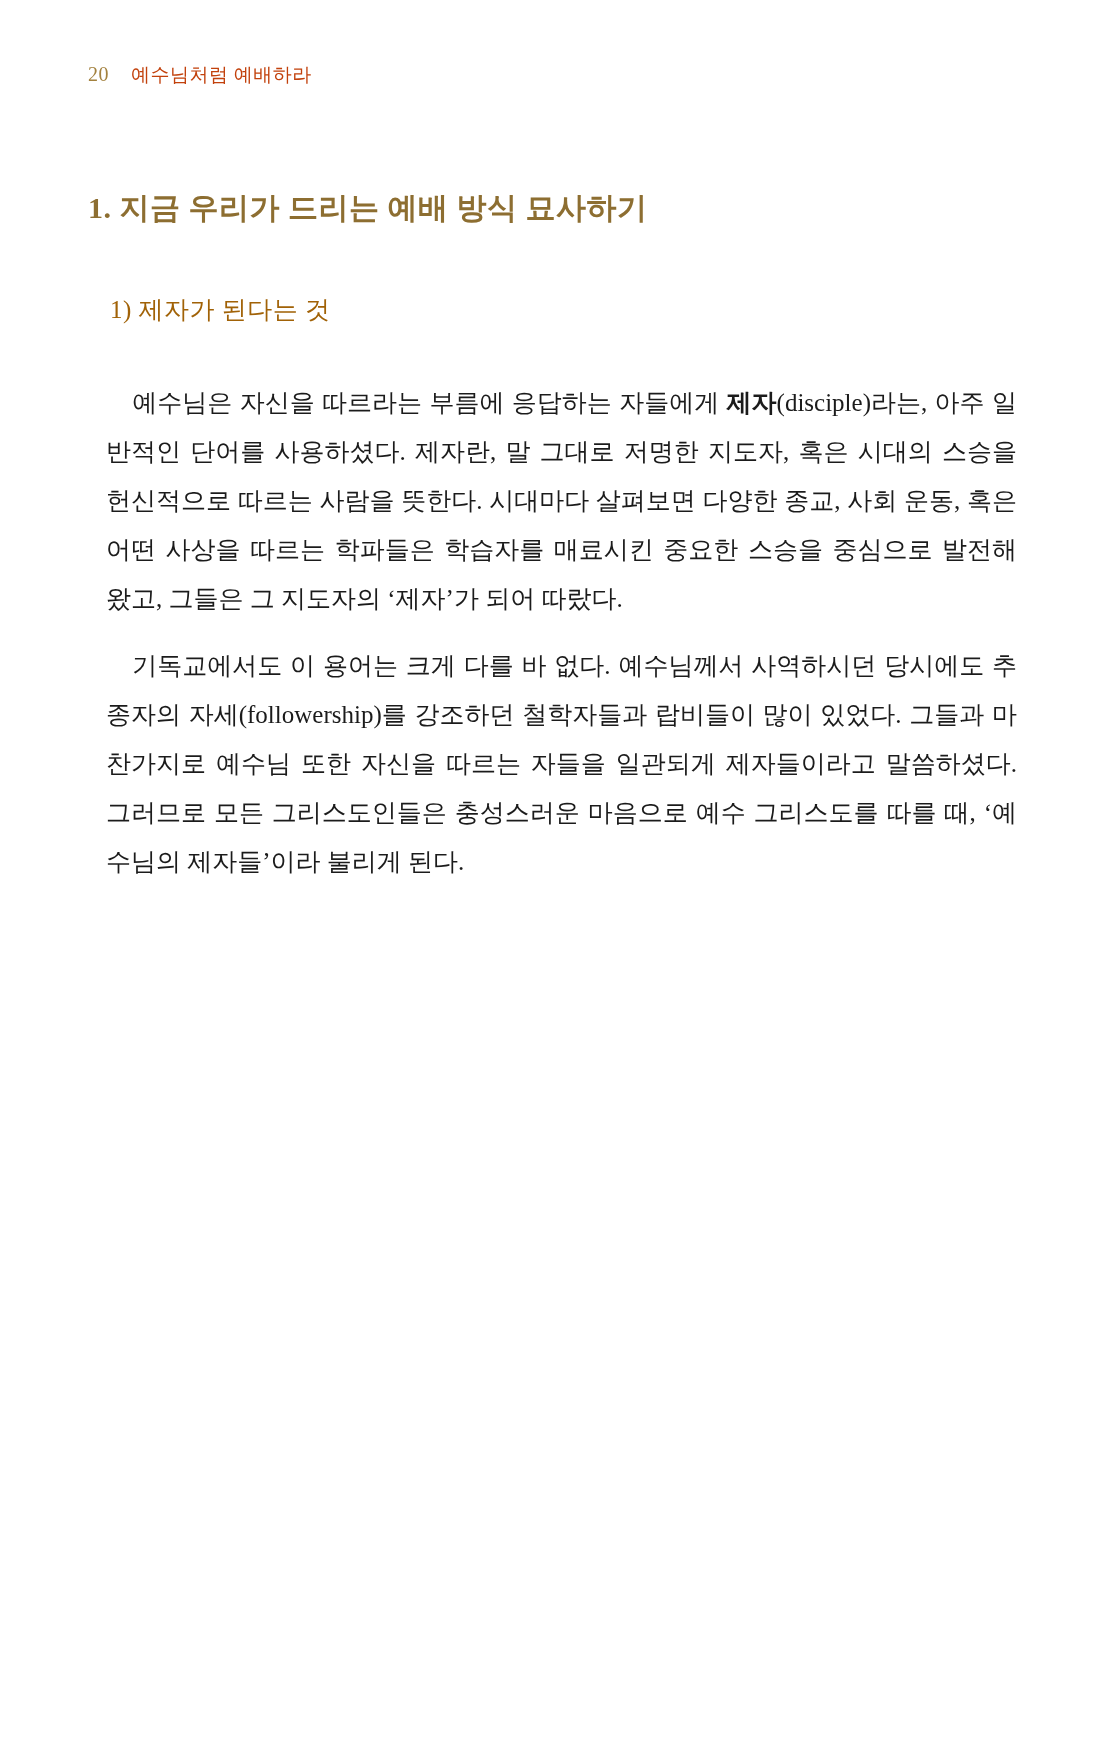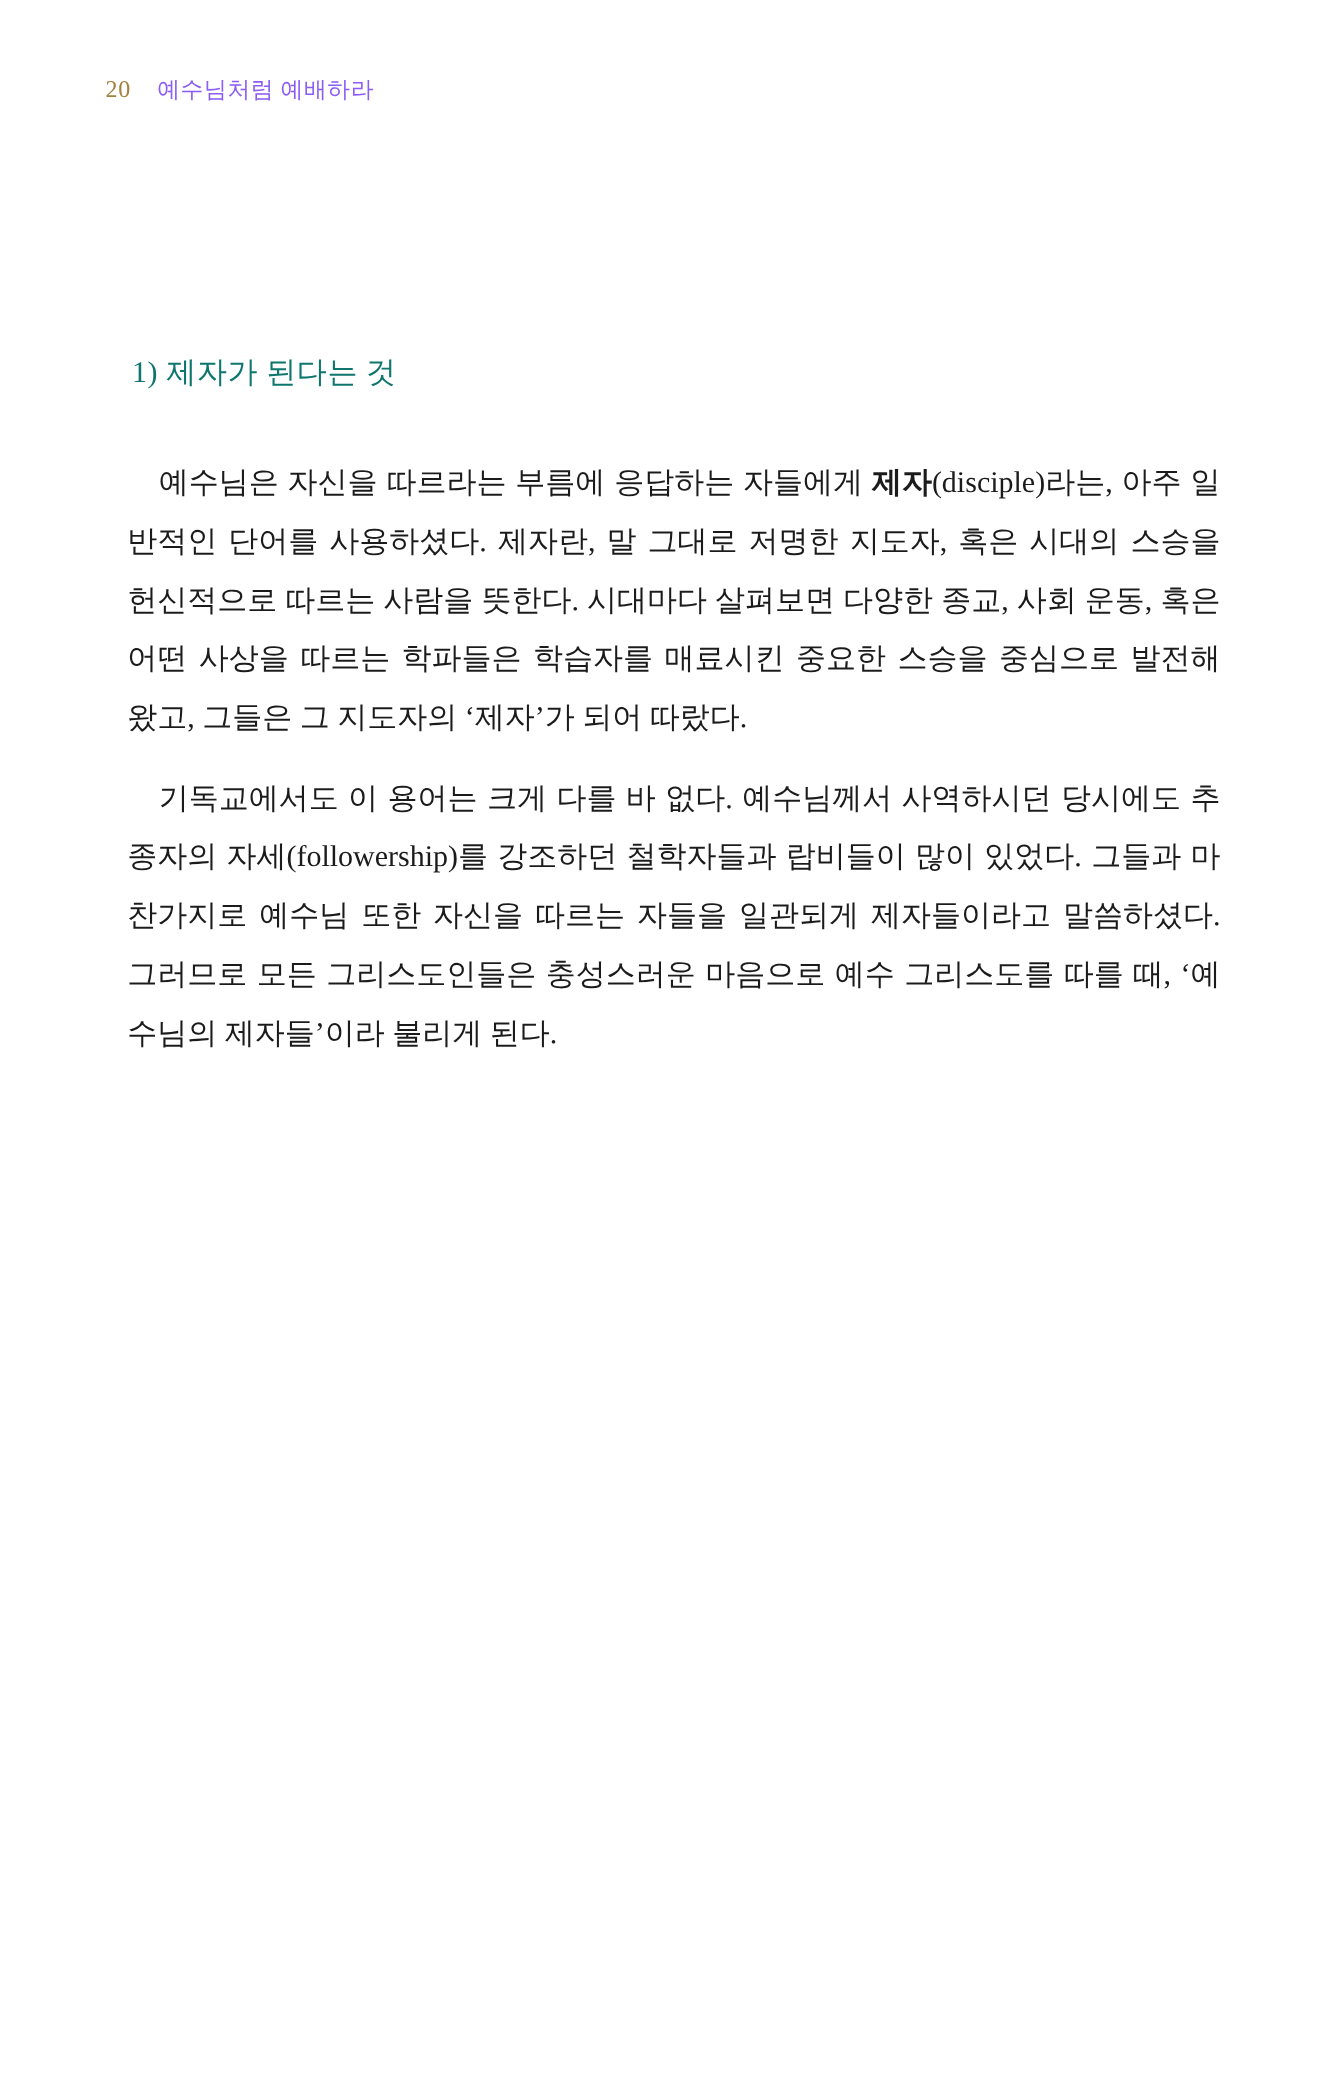--- a/index.html
+++ b/index.html
@@ -26,39 +26,39 @@
     align-items: baseline;
     gap: 22px;
     font-size: 19px;
     letter-spacing: 0.5px;
   }
   .page-number {
     color: #a3813e;
     font-size: 20px;
   }
   .book-title {
-    color: #8b5cf6;
+    color: #c2410c;
     font-size: 19px;
   }
   .section-title {
     position: absolute;
     top: 168px;
     left: 88px;
     right: 68px;
     color: #8d6e31;
     font-size: 30px;
     font-weight: bold;
     letter-spacing: 0.5px;
   }
   .subsection-title {
     position: absolute;
     top: 272px;
     left: 110px;
     right: 68px;
-    color: #0f766e;
+    color: #a16207;
     font-size: 25px;
     font-weight: normal;
     letter-spacing: 0.5px;
   }
   .body-text {
     position: absolute;
     top: 360px;
     left: 88px;
     width: 947px;
     font-size: 25px;
@@ -78,20 +78,21 @@
 </head>
 <body>
 
 <div class="page">
 
   <div class="running-head">
     <span class="page-number">20</span>
     <span class="book-title">예수님처럼 예배하라</span>
   </div>
 
+  <h1 class="section-title">1. 지금 우리가 드리는 예배 방식 묘사하기</h1>
 
   <h2 class="subsection-title">1) 제자가 된다는 것</h2>
 
   <div class="body-text">
     <p><span>예수님은 자신을 따르라는 부름에 응답하는 자들에게 </span><span class="bold-term">제자</span><span>(disciple)라는, 아주 일반적인 단어를 사용하셨다. 제자란, 말 그대로 저명한 지도자, 혹은 시대의 스승을 헌신적으로 따르는 사람을 뜻한다. 시대마다 살펴보면 다양한 종교, 사회 운동, 혹은 어떤 사상을 따르는 학파들은 학습자를 매료시킨 중요한 스승을 중심으로 발전해 왔고, 그들은 그 지도자의 ‘제자’가 되어 따랐다.</span></p>
 
     <p>기독교에서도 이 용어는 크게 다를 바 없다. 예수님께서 사역하시던 당시에도 추종자의 자세(followership)를 강조하던 철학자들과 랍비들이 많이 있었다. 그들과 마찬가지로 예수님 또한 자신을 따르는 자들을 일관되게 제자들이라고 말씀하셨다. 그러므로 모든 그리스도인들은 충성스러운 마음으로 예수 그리스도를 따를 때, ‘예수님의 제자들’이라 불리게 된다.</p>
 
 
   </div>

